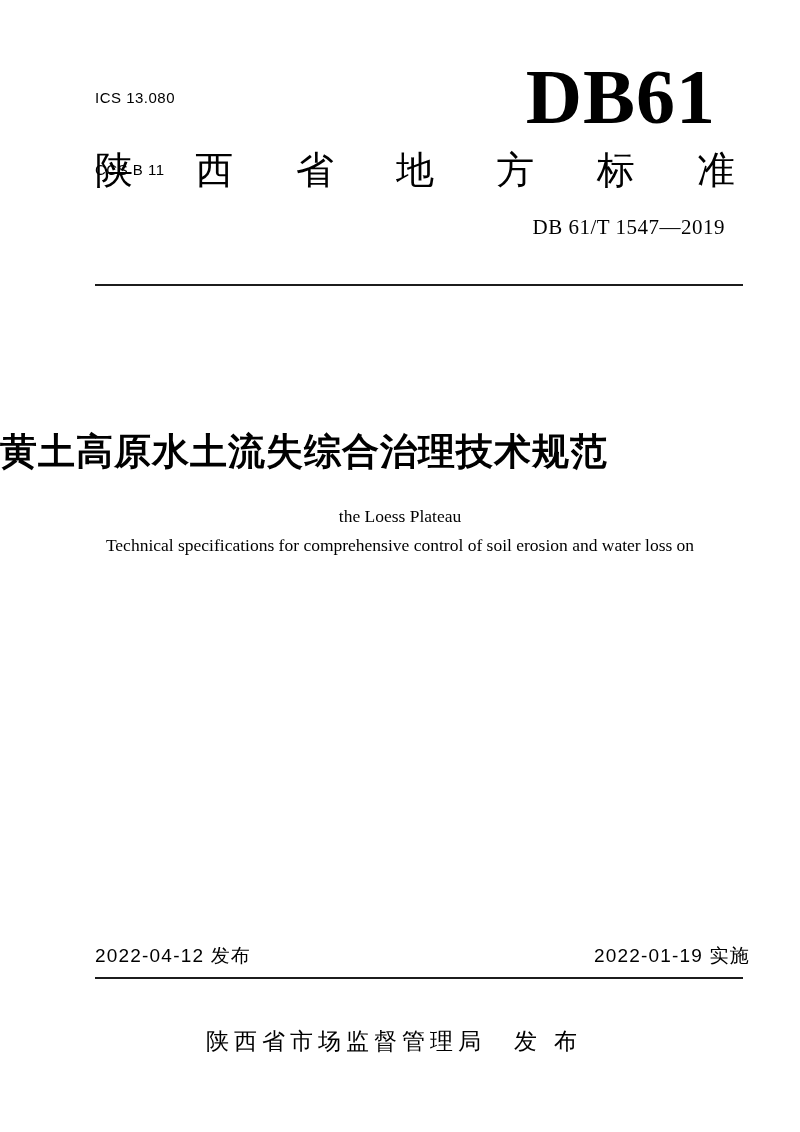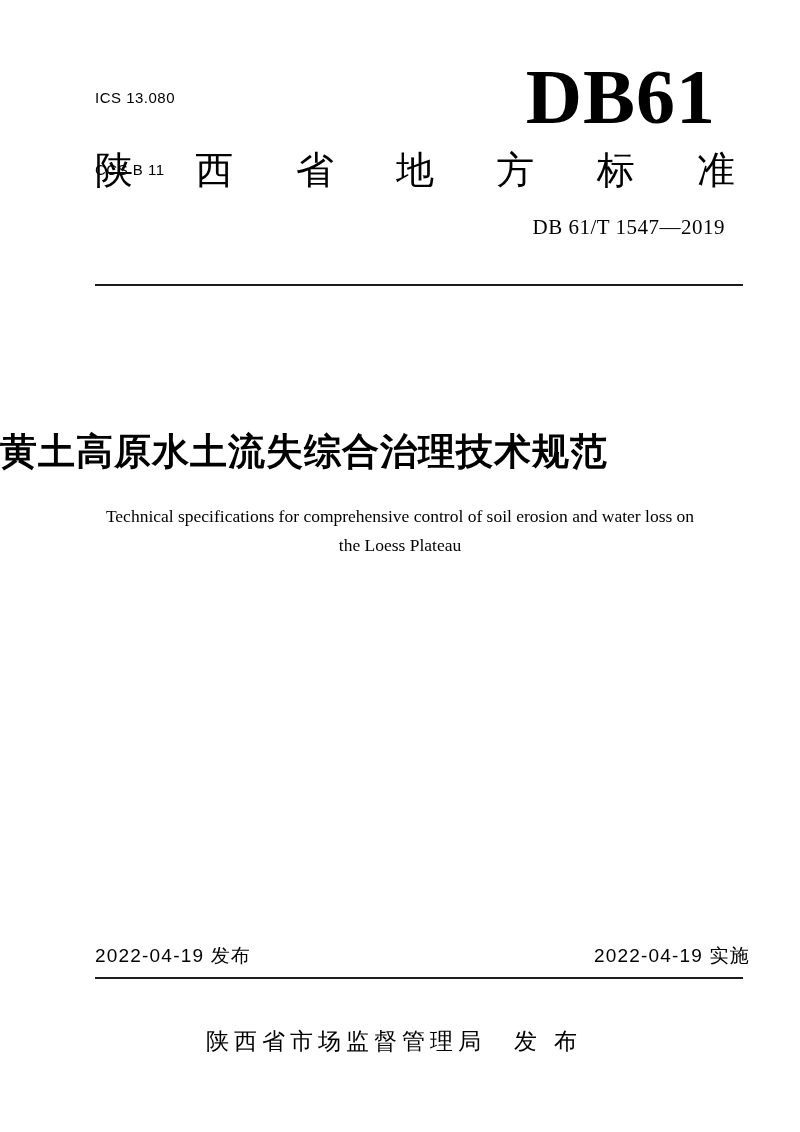--- a/index.html
+++ b/index.html
@@ -135,27 +135,27 @@
     <span>准</span>
   </div>
 
   <div class="std-number serif">DB 61/T 1547—2019</div>
 
   <div class="rule rule-top"></div>
 
   <div class="title-cn sans">黄土高原水土流失综合治理技术规范</div>
 
   <div class="title-en serif">
+    <div>the Loess Plateau</div>
     <div>Technical specifications for comprehensive control of soil erosion and water loss on</div>
-    <div>the Loess Plateau</div>
   </div>
 
   <div class="dates-row sans">
-    <span>2022-04-19 发布</span>
-    <span>2022-04-19 实施</span>
+    <span>2022-04-12 发布</span>
+    <span>2022-01-19 实施</span>
   </div>
 
   <div class="rule rule-bottom"></div>
 
   <div class="publisher-row sans">
     <span class="publisher-name">陕西省市场监督管理局</span>
     <span class="publish-label">发布</span>
   </div>
 
 </div>

